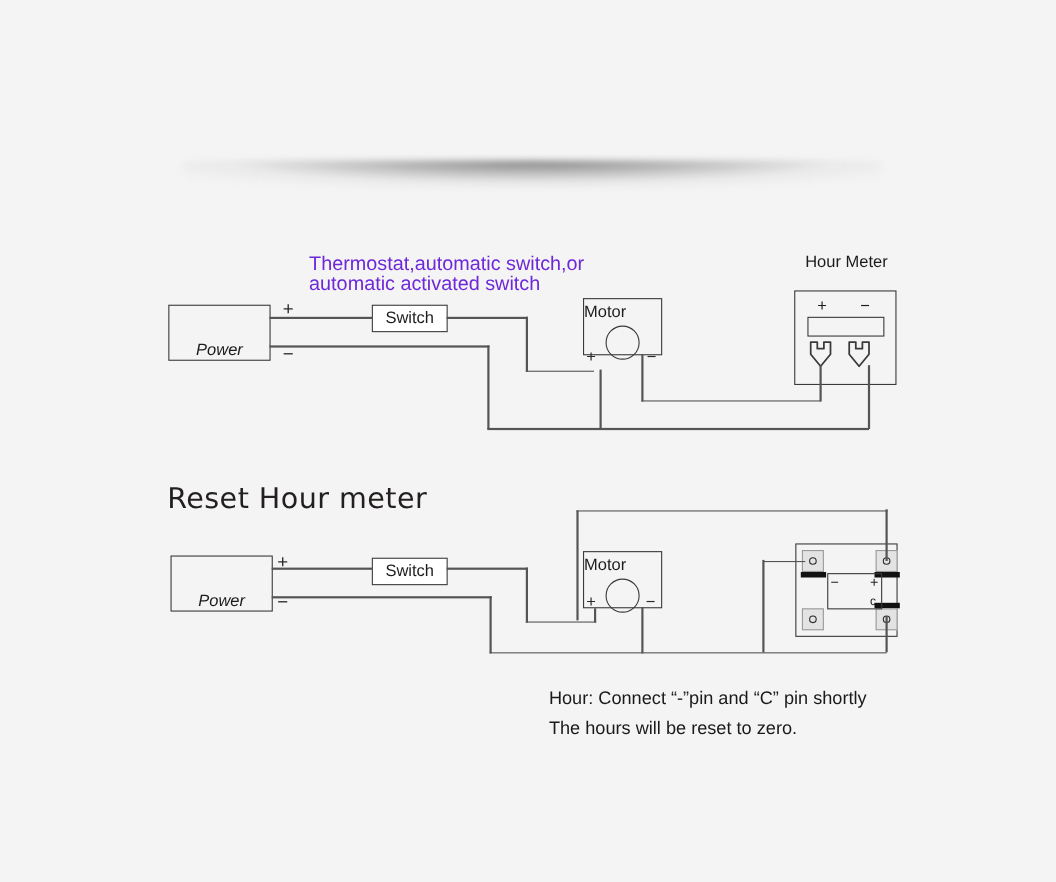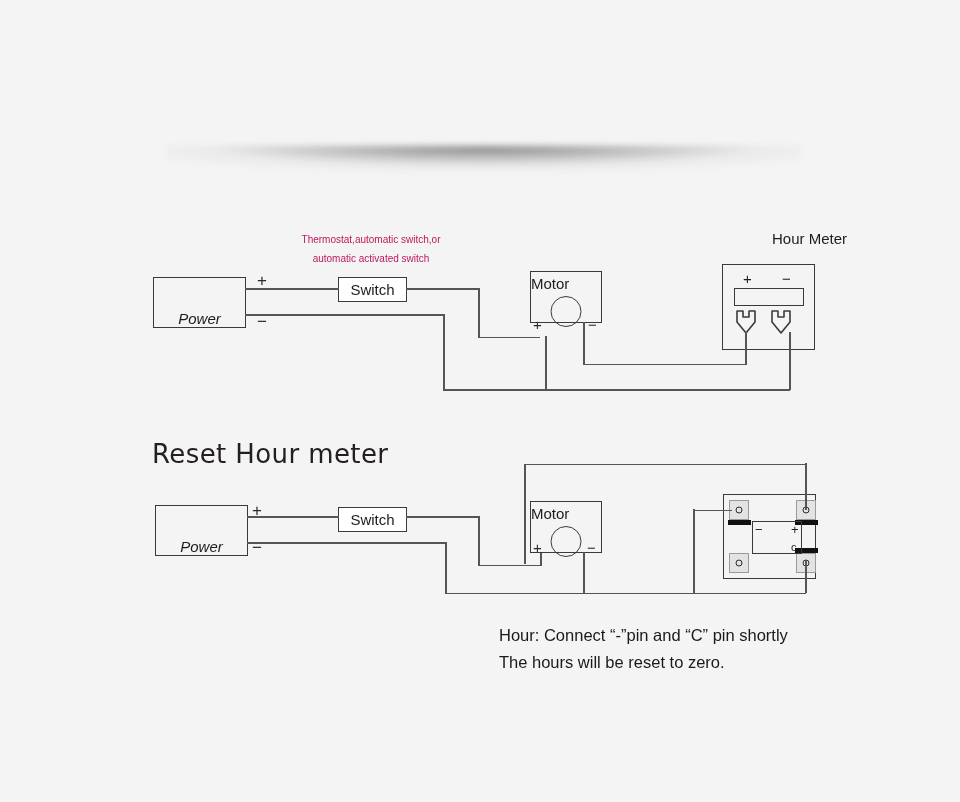--- a/index.html
+++ b/index.html
@@ -67,32 +67,31 @@
   .wire.v { width: 1.6px; }
   .sign {
     position: absolute;
     font-size: 17px;
     color: #2a2a2a;
     line-height: 1;
     white-space: nowrap;
   }
   .caption {
     position: absolute;
-    font-size: 10px;
-    color: #be185d;
+    font-size: 18px;
+    color: #6d28d9;
     text-align: center;
     line-height: 19px;
     white-space: nowrap;
   }
   .toplabel {
     position: absolute;
     font-size: 15px;
     color: #1c1c1c;
     white-space: nowrap;
-    margin-left: 40px;
   }
 
   
   .powerbox { display: flex; align-items: flex-end; justify-content: center; font-style: italic; }
   .powerbox span { font-size: 15px; color: #1c1c1c; }
   .switchbox {
     background: #ffffff;
     display: flex; align-items: center; justify-content: center;
   }
   .switchbox span { font-size: 15px; color: #1c1c1c; }

